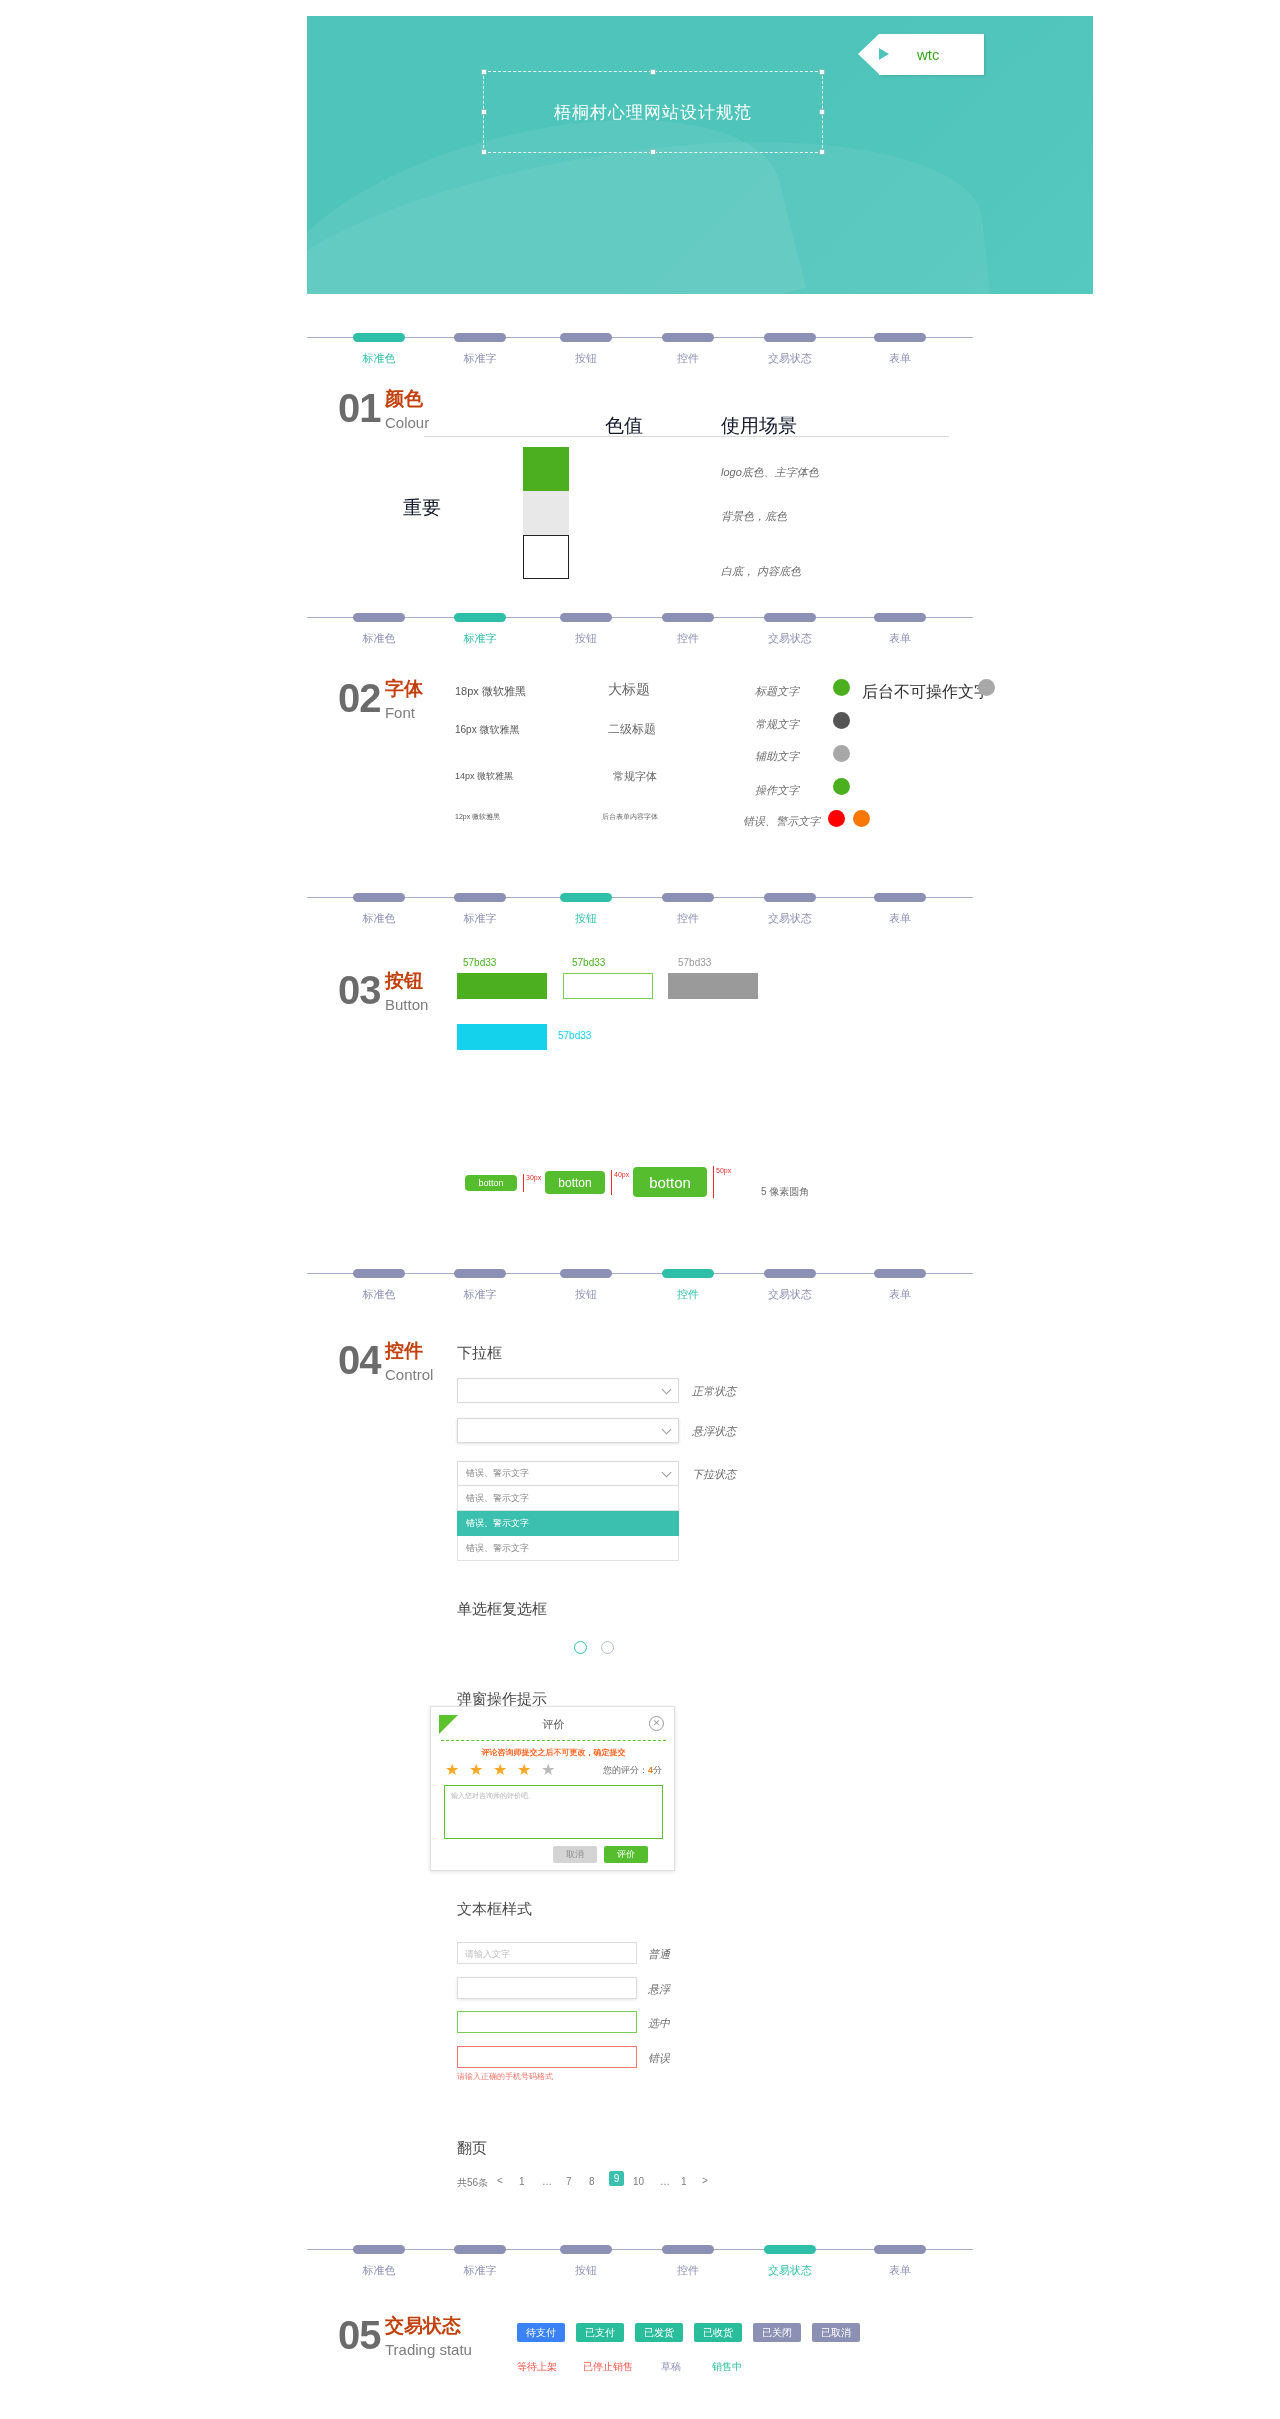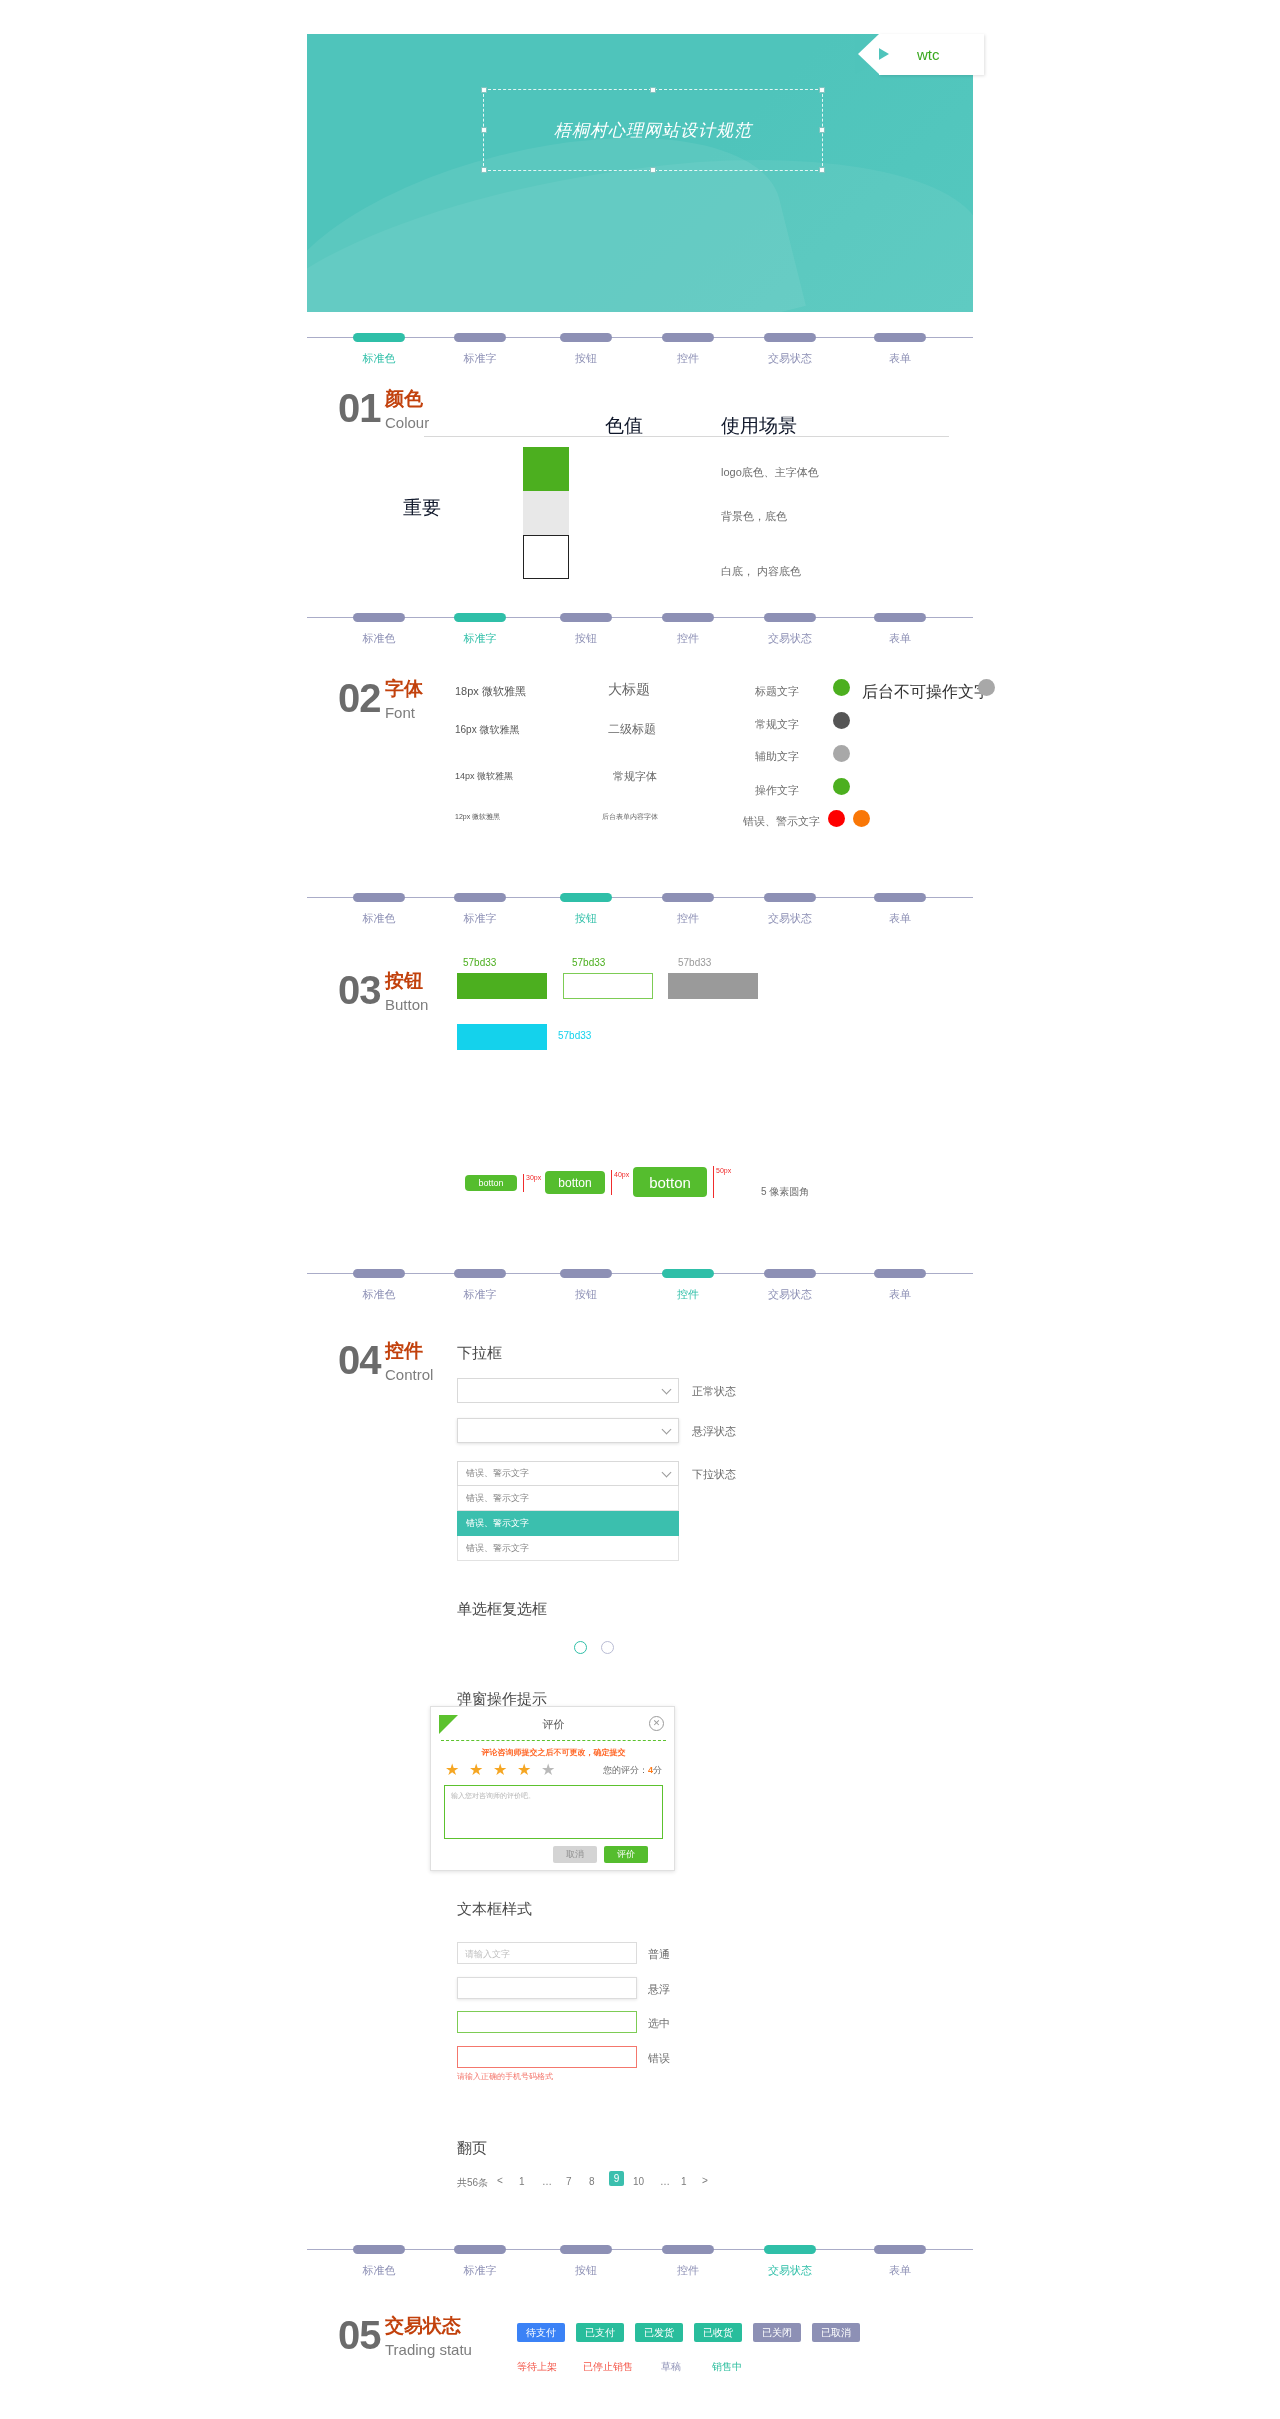--- a/index.html
+++ b/index.html
@@ -6,22 +6,22 @@
   html, body { margin:0; padding:0; }
   body {
     width:1280px; height:2419px; position:relative;
     background:#fff;
     font-family:"Liberation Sans","DejaVu Sans",sans-serif;
     color:#4a4a4a; overflow:hidden;
   }
   .page { position:relative; width:1280px; height:2419px; }
 
   
-  .hero{position:absolute;left:307px;top:34px;width:666px;height:278px;
-    background:linear-gradient(135deg,#4fc4bb 0%,#4fc4bb 55%,#55c8bf 100%);overflow:hidden;font-style:italic;}
+  .hero{position:absolute;left:307px;top:16px;width:786px;height:278px;
+    background:linear-gradient(135deg,#4fc4bb 0%,#4fc4bb 55%,#55c8bf 100%);overflow:hidden;}
   .hero .wave1{position:absolute;left:-40px;bottom:-60px;width:520px;height:220px;
     background:rgba(255,255,255,.07);transform:rotate(-14deg);border-radius:50% 50% 0 0;}
   .hero .wave2{position:absolute;left:-80px;bottom:-120px;width:760px;height:260px;
     background:rgba(255,255,255,.06);border-radius:60% 40% 0 0;transform:rotate(-6deg);}
   .hero-title-box{position:absolute;left:176px;top:55px;width:340px;height:82px;
     border:1px dashed rgba(255,255,255,.85);display:flex;align-items:center;justify-content:center;}
   .hero-title-box span{color:#fff;font-size:17px;letter-spacing:1px;}
   .hero-title-box i{position:absolute;width:6px;height:6px;background:rgba(255,255,255,.95);
     border:1px solid rgba(120,190,185,.9);}
   .hnw{left:-3px;top:-3px}.hn{left:calc(50% - 3px);top:-3px}.hne{right:-3px;top:-3px}
@@ -47,21 +47,21 @@
 
   
   .sec-no{position:absolute;font-family:"Liberation Sans",sans-serif;}
   .sec-no .num{font-size:40px;font-weight:bold;color:#6b6b6b;letter-spacing:-1px;line-height:40px;
     display:inline-block;vertical-align:top;}
   .sec-no .txt{display:inline-block;vertical-align:top;line-height:1;padding-top:1px;}
   .sec-no .cn{display:block;font-size:19px;font-weight:bold;color:#c2410c;}
   .sec-no .en{display:block;font-size:15px;color:#7d7d7d;margin-top:7px;}
 
   .abs{position:absolute;}
-  .sm{font-size:11px;color:#6d6d6d;}
+  .sm{font-size:11px;color:#6d6d6d;font-style:italic;}
   .md{font-size:19px;color:#0f172a;}
   .hd{font-size:15px;color:#4a4a4a;}
 
   
   .col-hr{position:absolute;height:1px;background:#d8d8d8;}
   .swatch{position:absolute;width:46px;}
 
   
   .dot{position:absolute;border-radius:50%;}
 

